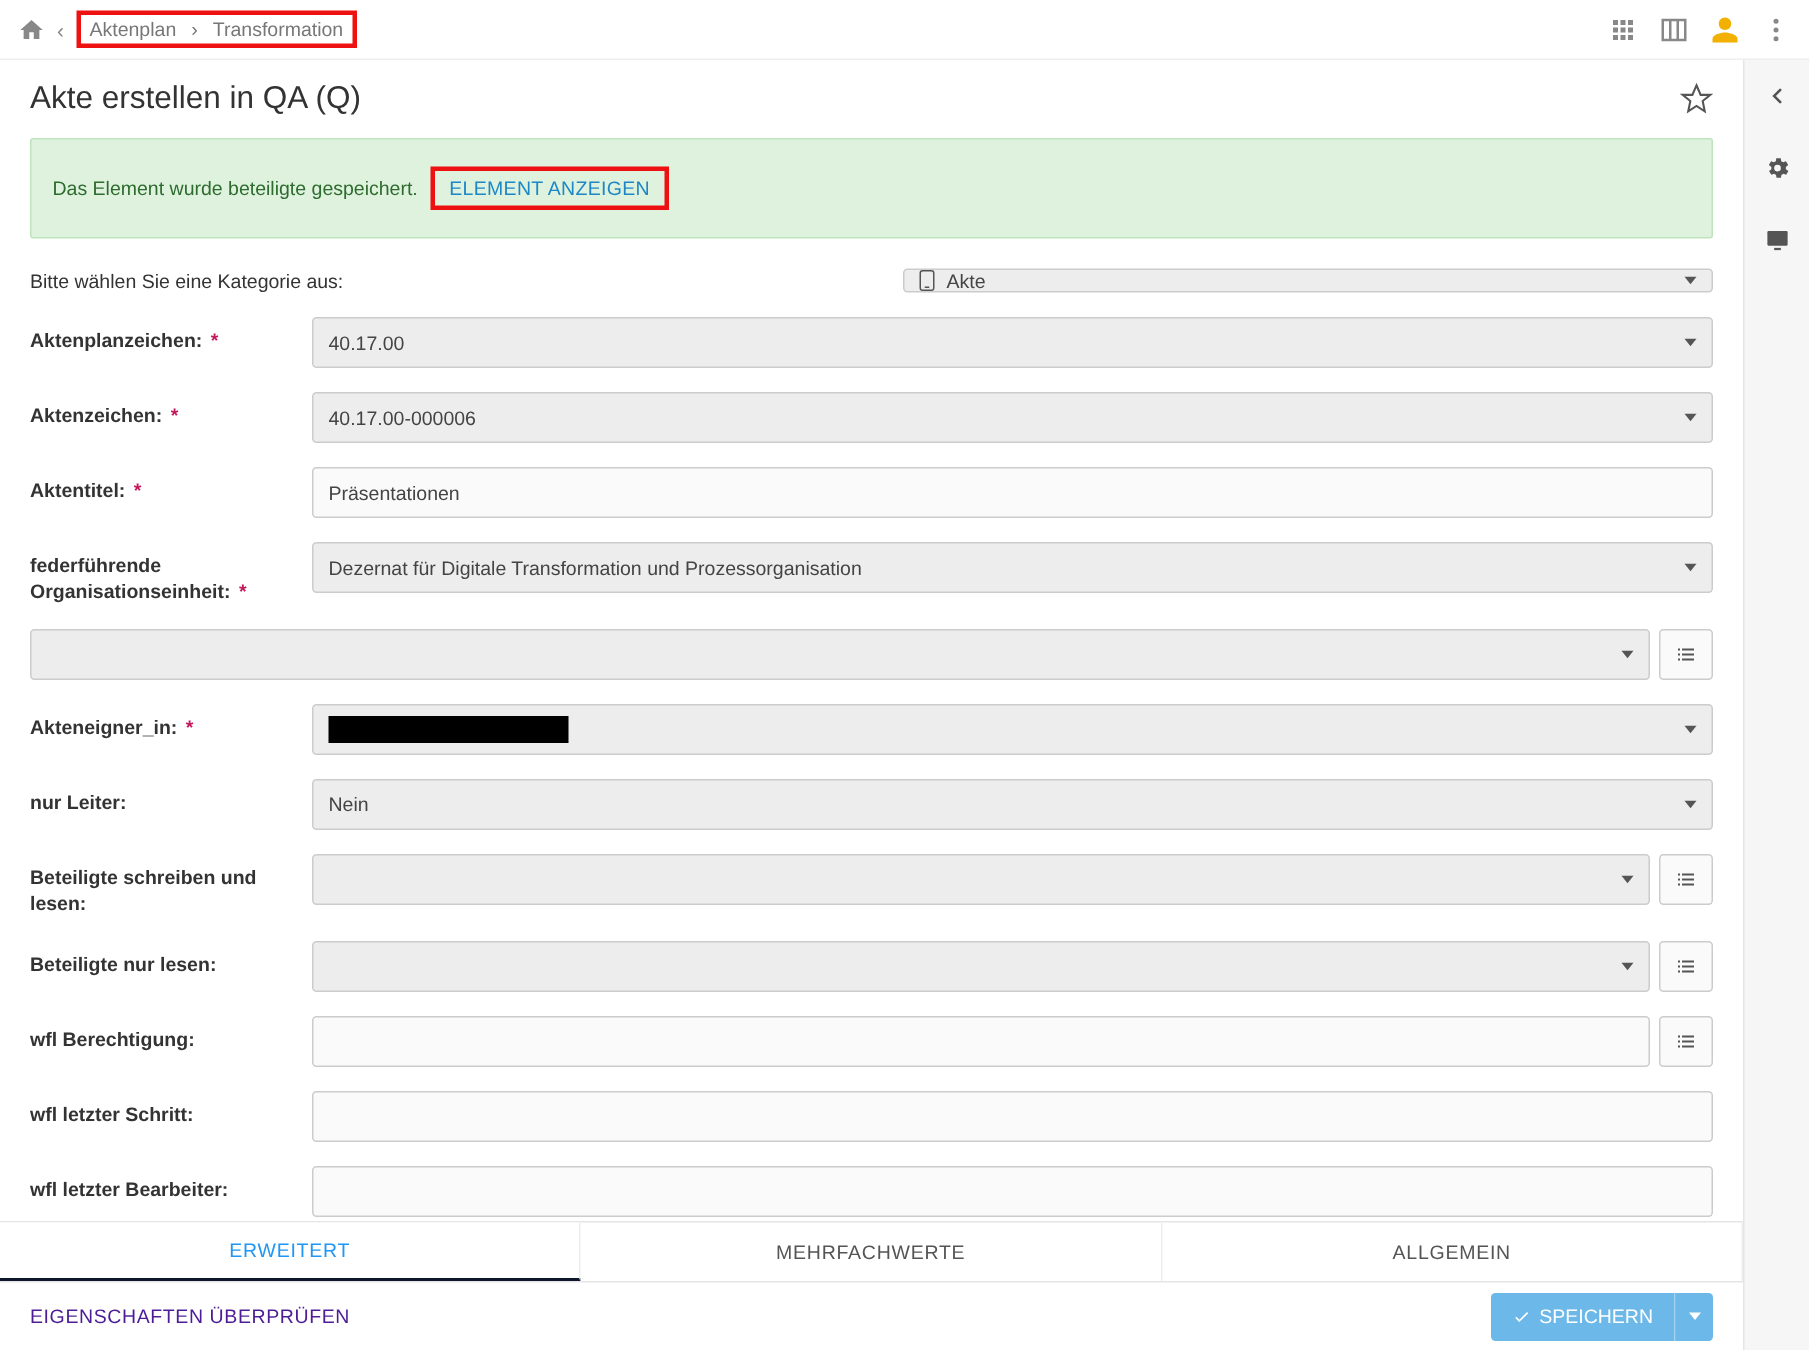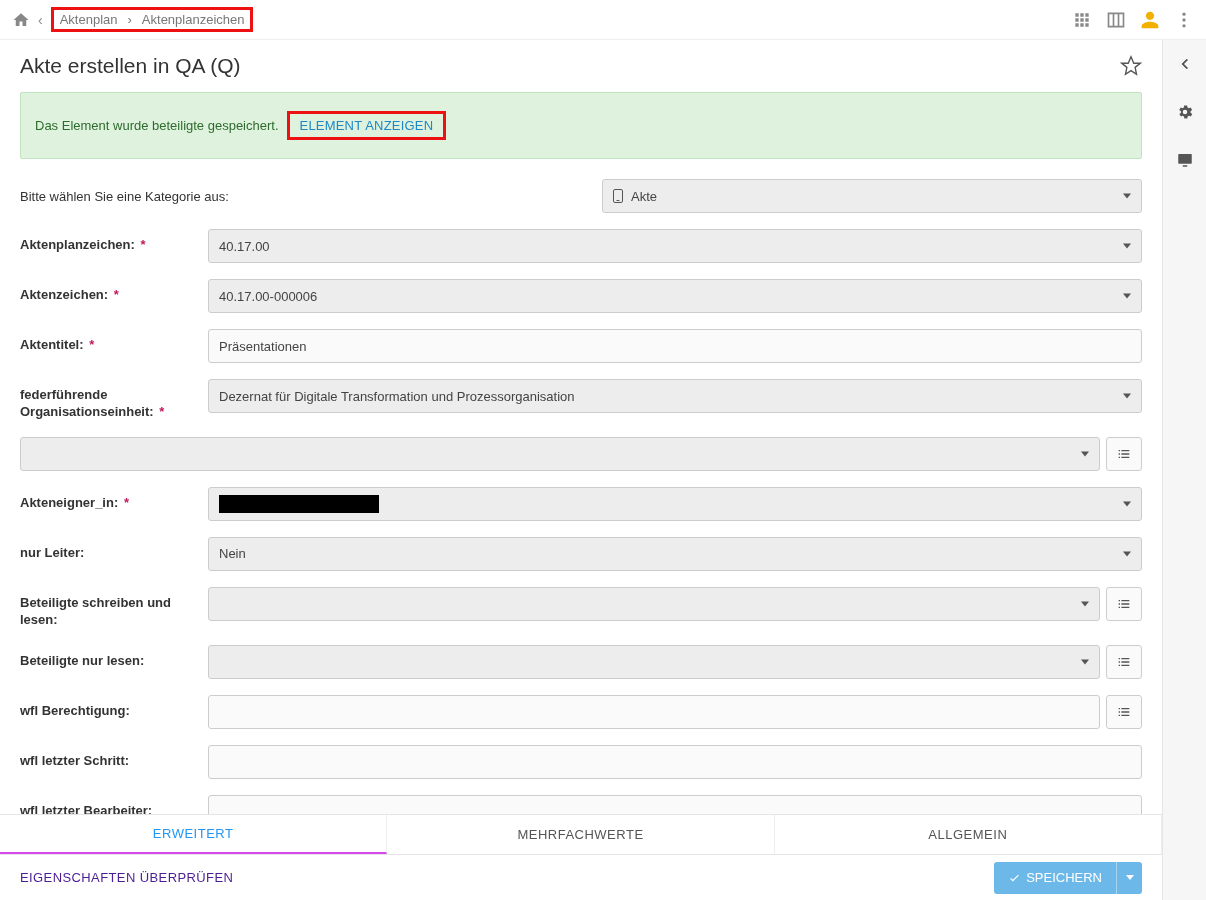--- a/index.html
+++ b/index.html
@@ -27,38 +27,38 @@
 .star { margin-left: auto; width: 22px; height: 22px; fill: none; stroke: #555; stroke-width: 1.5; cursor: pointer; }
 
 .alert { margin: 6px 20px 14px; background: #def2de; border: 1px solid #bfe4bf; border-radius: 2px; padding: 18px 14px; display: flex; align-items: center; color: #2e6b2e; font-size: 13px; }
 .alert-link-box { border: 3px solid #e11; padding: 4px 10px; margin-left: 8px; }
 .alert-link { color: #1e88c7; font-weight: 500; letter-spacing: 0.2px; }
 
 .cat-row { display: flex; align-items: center; padding: 6px 20px 16px; }
 .cat-label { color: #333; }
 .cat-select { margin-left: auto; width: 540px; }
 
-.select-ctrl { background: #ededed; border: 1px solid #ccc; border-radius: 3px; height: 34px; display: flex; align-items: center; padding: 0 10px; position: relative; cursor: pointer; }
+.select-ctrl { background: #ededed; border: 1px solid #ccc; border-radius: 3px; height: 16px; display: flex; align-items: center; padding: 0 10px; position: relative; cursor: pointer; }
 .select-ctrl.text-input { background: #fafafa; cursor: text; }
 .select-caret { position: absolute; right: 10px; top: 50%; transform: translateY(-50%); width: 0; height: 0; border-left: 4px solid transparent; border-right: 4px solid transparent; border-top: 5px solid #555; }
 .select-val { color: #444; font-size: 13px; }
 .redacted { background: #000; color: #000; width: 160px; height: 18px; display: inline-block; }
 
 .form-wrap { flex: 1; overflow-y: scroll; padding: 0 20px 10px; }
 .form-row { display: flex; align-items: flex-start; margin-bottom: 16px; }
 .form-label { width: 188px; flex-shrink: 0; font-weight: 700; color: #333; font-size: 13px; padding-top: 8px; line-height: 1.3; }
 .req { color: #c2185b; margin-left: 2px; }
 .form-field { flex: 1; display: flex; align-items: stretch; gap: 6px; }
 .form-field .select-ctrl { flex: 1; height: 34px; }
 .aux-btn { width: 36px; height: 34px; background: #fafafa; border: 1px solid #ccc; border-radius: 3px; display: flex; align-items: center; justify-content: center; cursor: pointer; }
 .aux-btn svg { width: 16px; height: 16px; fill: #555; }
 
 .tabs-row { display: flex; border-top: 1px solid #e5e5e5; height: 40px; align-items: stretch; background: #fff; }
 .tab { flex: 1; display: flex; align-items: center; justify-content: center; color: #555; font-size: 13px; letter-spacing: 0.5px; cursor: pointer; border-right: 1px solid #eee; }
-.tab.active { color: #2196f3; border-bottom: 2px solid #d946ef; background: #fff; }
+.tab.active { color: #2196f3; border-bottom: 2px solid #0f172a; background: #fff; }
 
 .footer { height: 46px; border-top: 1px solid #e5e5e5; display: flex; align-items: center; padding: 0 20px; }
 .footer-link { color: #4c1d95; font-size: 13px; letter-spacing: 0.4px; cursor: pointer; }
 .save-group { margin-left: auto; display: flex; }
 .save-btn { background: #6cb8e8; color: #fff; border: none; height: 32px; padding: 0 14px; display: flex; align-items: center; font-size: 13px; font-weight: 500; border-radius: 3px 0 0 3px; cursor: pointer; gap: 5px; }
 .save-btn svg { width: 13px; height: 13px; fill: #fff; }
 .save-drop { background: #6cb8e8; border-left: 1px solid rgba(255,255,255,0.4); width: 26px; height: 32px; display: flex; align-items: center; justify-content: center; border-radius: 0 3px 3px 0; cursor: pointer; }
 .save-drop .dc { width: 0; height: 0; border-left: 4px solid transparent; border-right: 4px solid transparent; border-top: 5px solid #fff; }
 
 
@@ -73,21 +73,21 @@
 <body>
 
 <div class="topbar">
   <svg class="home-icon" viewBox="0 0 24 24">
       <path d="M10 20v-6h4v6h5v-8h3L12 3 2 12h3v8z"></path>
     </svg>
   <span class="bc-sep">‹</span>
   <span class="bc-box">
     <span class="bc-item">Aktenplan</span>
     <span class="bc-chev">›</span>
-    <span class="bc-item">Aktenplanzeichen</span>
+    <span class="bc-item">Transformation</span>
   </span>
   <div class="top-right">
     <svg viewBox="0 0 24 24">
         <path d="M4 4h4v4H4zM10 4h4v4h-4zM16 4h4v4h-4zM4 10h4v4H4zM10 10h4v4h-4zM16 10h4v4h-4zM4 16h4v4H4zM10 16h4v4h-4zM16 16h4v4h-4z"></path>
       </svg>
     <svg viewBox="0 0 24 24">
         <path d="M3 4h18v16H3zM9 4v16M15 4v16" fill="none" stroke="#888" stroke-width="2"></path>
       </svg>
     <svg class="user-icon" viewBox="0 0 24 24">
         <path d="M12 12c2.7 0 5-2.3 5-5s-2.3-5-5-5-5 2.3-5 5 2.3 5 5 5zm0 2c-3.3 0-10 1.7-10 5v3h20v-3c0-3.3-6.7-5-10-5z"></path>

